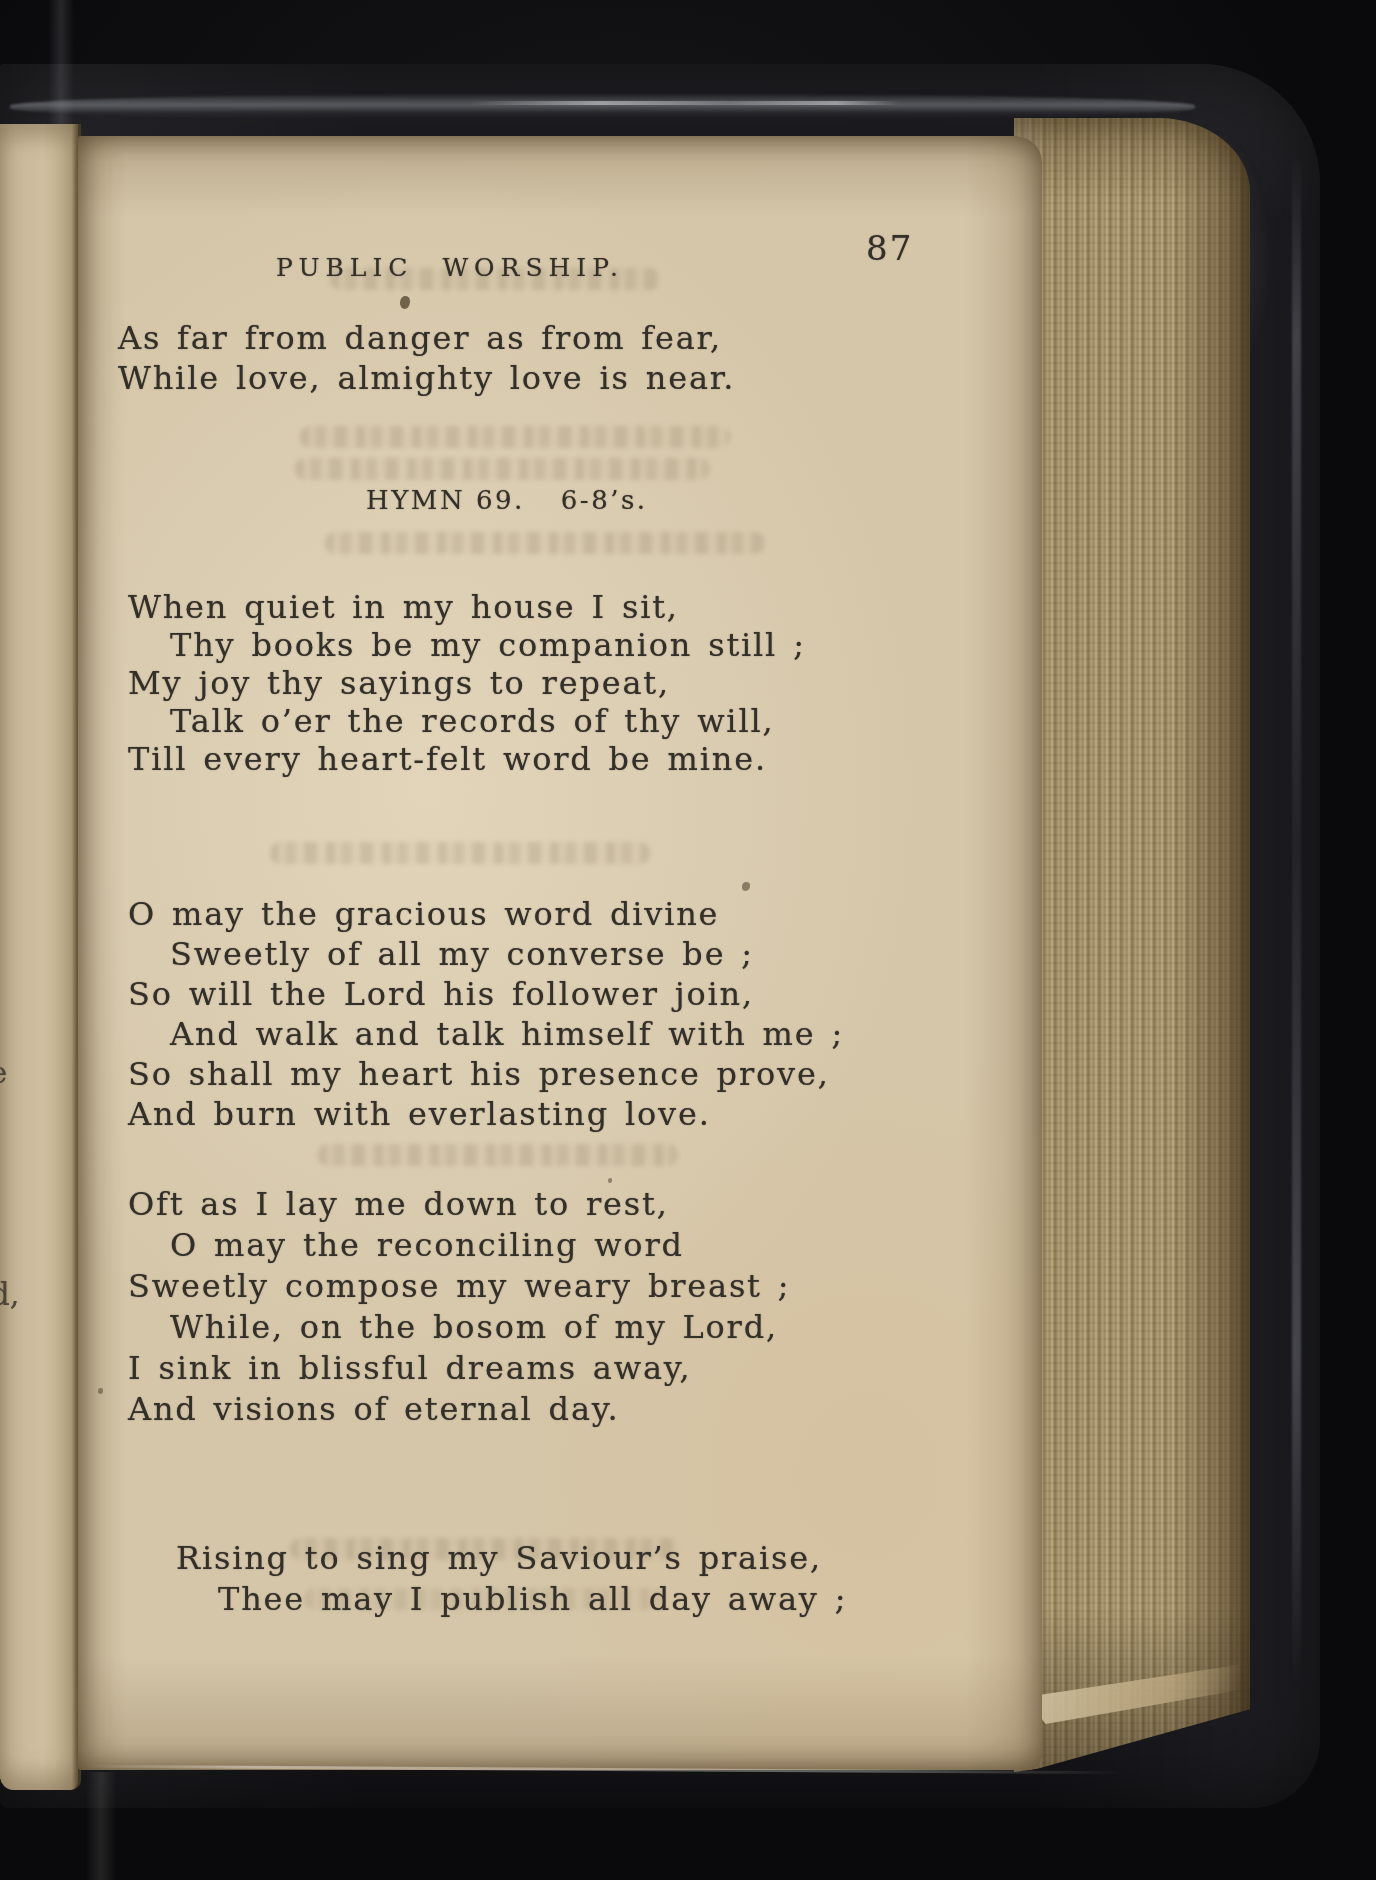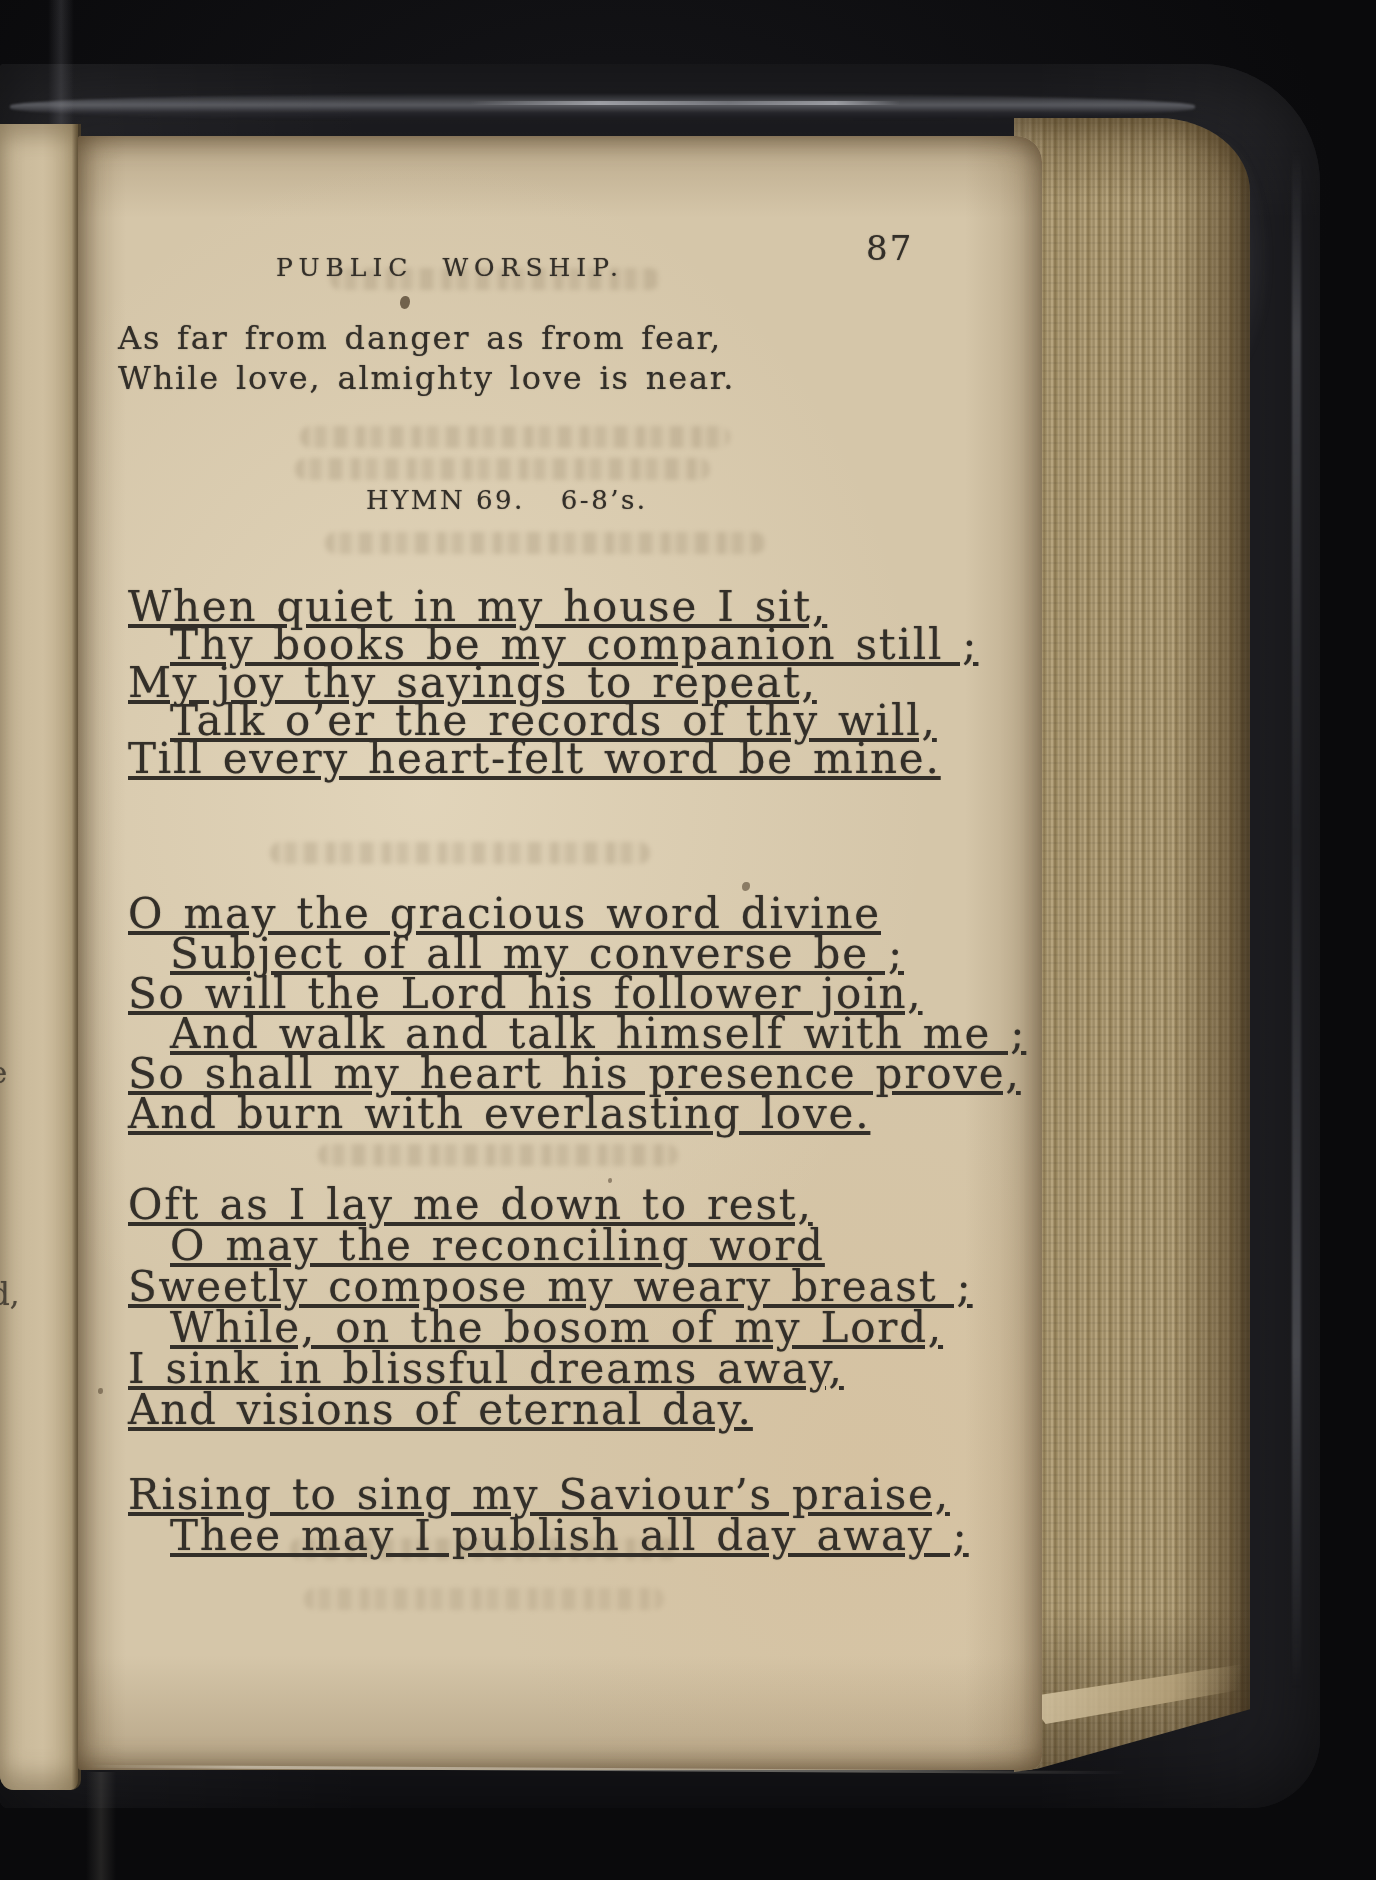--- a/index.html
+++ b/index.html
@@ -70,27 +70,27 @@
   .bottom-seam{position:absolute;left:86px;top:1772px;width:30px;height:108px;
     background:linear-gradient(90deg, transparent, rgba(140,136,126,.2), transparent);}
 
   
   .ink{position:absolute;color:#332f29;text-shadow:0 0 1.2px rgba(45,40,32,.55);white-space:nowrap;}
   .running-head{left:198px;top:97px;font-size:25px;letter-spacing:6px;word-spacing:15px;margin-top:20px;}
   .page-number{left:788px;top:92px;font-size:34px;letter-spacing:2px;}
   .couplet{left:40px;top:182px;font-size:32px;line-height:40px;letter-spacing:1.8px;word-spacing:4px;}
   .hymn-heading{left:288px;top:349px;font-size:26px;letter-spacing:2.5px;}
   .hymn-heading .meter{margin-left:36px;}
-  .stanza{left:50px;font-size:42px;letter-spacing:1.8px;word-spacing:4px;text-decoration:underline;}
+  .stanza{left:50px;font-size:32px;letter-spacing:1.8px;word-spacing:4px;}
   .stanza .line{white-space:nowrap;}
   .stanza .indent{padding-left:42px;}
   .s1{top:452px;line-height:38px;}
   .s2{top:758px;line-height:40px;}
   .s3{top:1048px;line-height:41px;}
-  .s4{top:1338px;line-height:41px;}
+  .s4{top:1402px;line-height:41px;margin-left:48px;}
 
   
   .ghost{position:absolute;height:22px;opacity:.4;filter:blur(2.6px);border-radius:10px;
     background:repeating-linear-gradient(90deg,
       rgba(118,100,72,.5) 0 9px, rgba(118,100,72,.1) 9px 15px,
       rgba(118,100,72,.42) 15px 26px, rgba(118,100,72,.08) 26px 34px,
       rgba(118,100,72,.48) 34px 47px, rgba(118,100,72,.07) 47px 56px);}
   .speck{position:absolute;background:#493a27;border-radius:50% 40% 55% 45%;opacity:.72;}
 </style>
 </head>
@@ -147,21 +147,21 @@
     <div class="ink stanza s1">
       <div class="line">When quiet in my house I sit,</div>
       <div class="line indent">Thy books be my companion still ;</div>
       <div class="line">My joy thy sayings to repeat,</div>
       <div class="line indent">Talk o’er the records of thy will,</div>
       <div class="line">Till every heart-felt word be mine.</div>
     </div>
 
     <div class="ink stanza s2">
       <div class="line">O may the gracious word divine</div>
-      <div class="line indent">Subject of all my converse be ;</div>
+      <div class="line indent">Sweetly of all my converse be ;</div>
       <div class="line">So will the Lord his follower join,</div>
       <div class="line indent">And walk and talk himself with me ;</div>
       <div class="line">So shall my heart his presence prove,</div>
       <div class="line">And burn with everlasting love.</div>
     </div>
 
     <div class="ink stanza s3">
       <div class="line">Oft as I lay me down to rest,</div>
       <div class="line indent">O may the reconciling word</div>
       <div class="line">Sweetly compose my weary breast ;</div>

